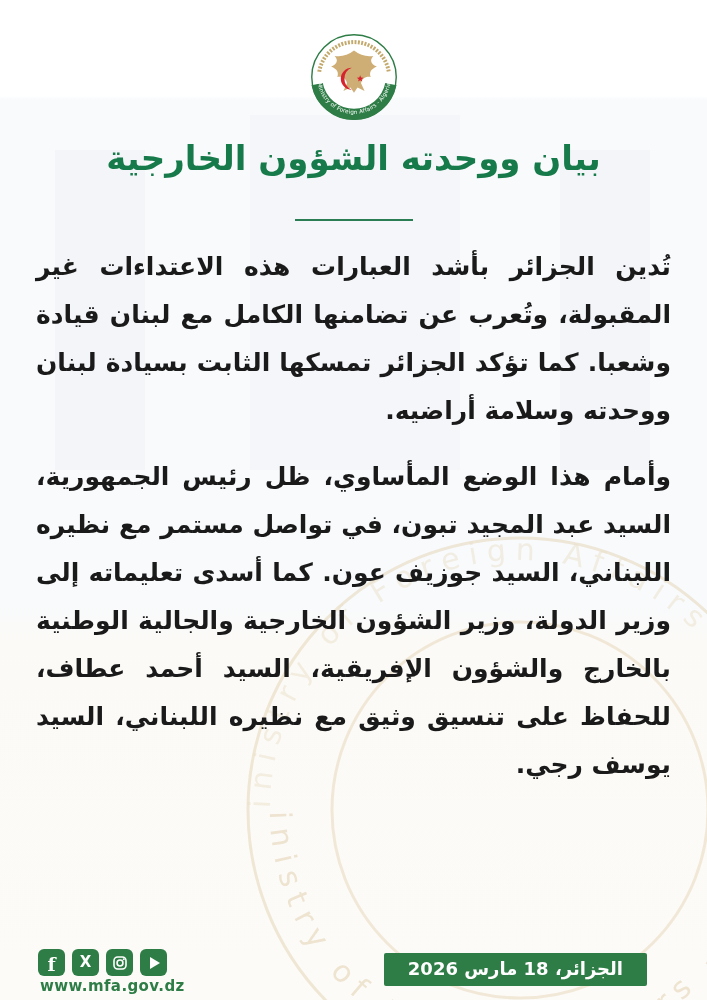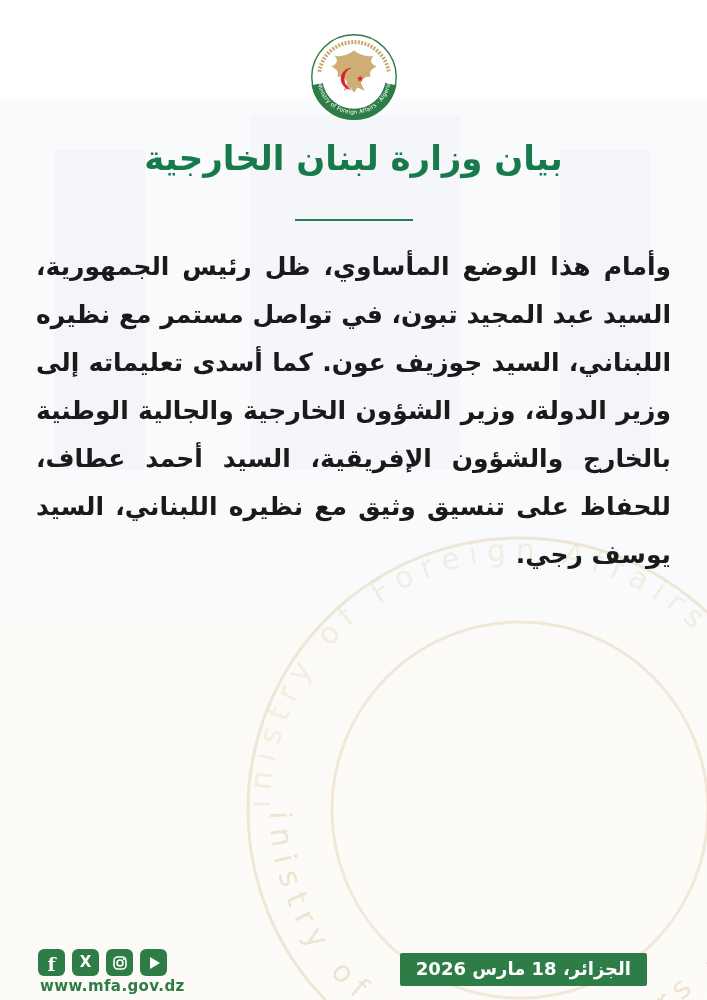--- a/index.html
+++ b/index.html
@@ -40,21 +40,21 @@
     width:27px; height:27px; border-radius:6px; background:#2e7d46;
     display:inline-flex; align-items:center; justify-content:center;
     color:#ffffff; cursor:pointer;
   }
   .social-btn .fb { font-size:19px; font-weight:bold; font-family:"DejaVu Serif", serif; line-height:1; margin-top:3px;}
   .social-btn .xx { font-size:15px; font-weight:bold; line-height:1; }
   .play-tri { width:0; height:0; border-top:6px solid transparent; border-bottom:6px solid transparent; border-left:10px solid #fff; margin-left:2px; }
   .website { position:absolute; left:40px; bottom:5px; color:#2e7d46; font-size:15px; font-weight:bold; letter-spacing:.4px; cursor:pointer;text-align:right; }
   .date-badge {
     position:absolute; right:60px; bottom:14px; background:#2e7d46; color:#ffffff;
-    direction:rtl; font-size:18px; font-weight:bold; padding:5px 16px 7px; border-radius:2px;
+    direction:rtl; font-size:18px; font-weight:bold; padding:5px 24px 7px; border-radius:2px;
   }
 </style>
 </head>
 <body>
 
 <div class="page">
 
   <div class="wm-block wm-b1"></div>
   <div class="wm-block wm-b2"></div>
   <div class="wm-block wm-b3"></div>
@@ -88,25 +88,26 @@
 
       <path d="M8.1 58 A42.7 42.7 0 0 0 91.9 58" fill="none" stroke="#2e7d46" stroke-width="13"></path>
       <defs>
           <path id="bandPath" d="M8.6 57 A42 42 0 0 0 91.4 57" fill="none"></path>
         </defs>
       <text font-size="6.4" fill="#ffffff" letter-spacing=".2">
         <textPath href="#bandPath" startOffset="50%" text-anchor="middle">Ministry of Foreign Affairs - Algeria</textPath>
       </text>
     </svg>
 
-    <div class="statement-title">بيان وزارة لبنان الخارجية</div>
+    <div class="statement-title">بيان ووحدته الشؤون الخارجية</div>
     <div class="divider"></div>
   </div>
 
   <div class="content">
+    <p>تُدين الجزائر بأشد العبارات هذه الاعتداءات غير المقبولة، وتُعرب عن تضامنها الكامل مع لبنان قيادة وشعبا. كما تؤكد الجزائر تمسكها الثابت بسيادة لبنان ووحدته وسلامة أراضيه.</p>
     <p>وأمام هذا الوضع المأساوي، ظل رئيس الجمهورية، السيد عبد المجيد تبون، في تواصل مستمر مع نظيره اللبناني، السيد جوزيف عون. كما أسدى تعليماته إلى وزير الدولة، وزير الشؤون الخارجية والجالية الوطنية بالخارج والشؤون الإفريقية، السيد أحمد عطاف، للحفاظ على تنسيق وثيق مع نظيره اللبناني، السيد يوسف رجي.</p>
   </div>
 
   <div class="footer">
     <div class="social-row">
       <span class="social-btn">
           <span class="fb">f</span>
         </span>
       <span class="social-btn">
           <span class="xx">X</span>

